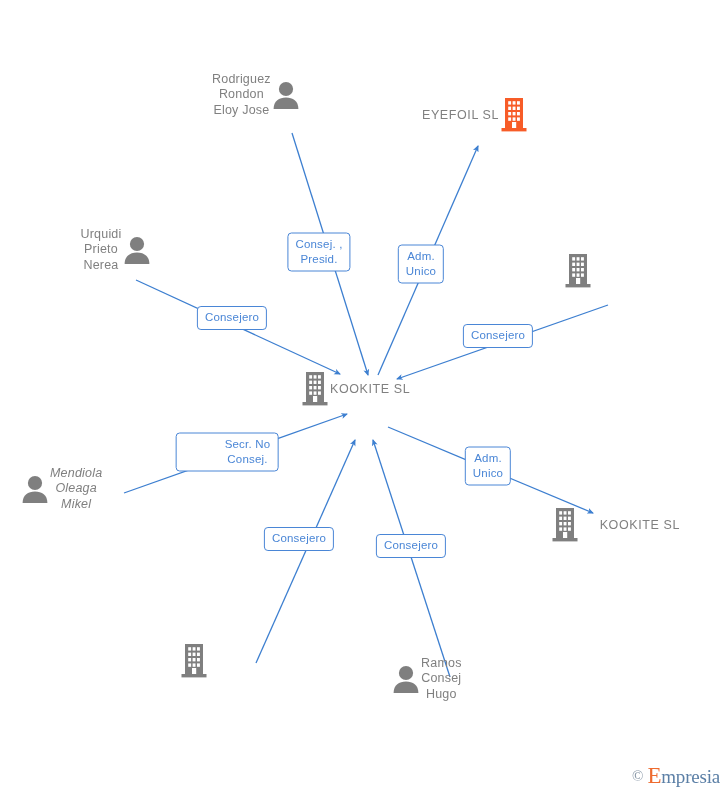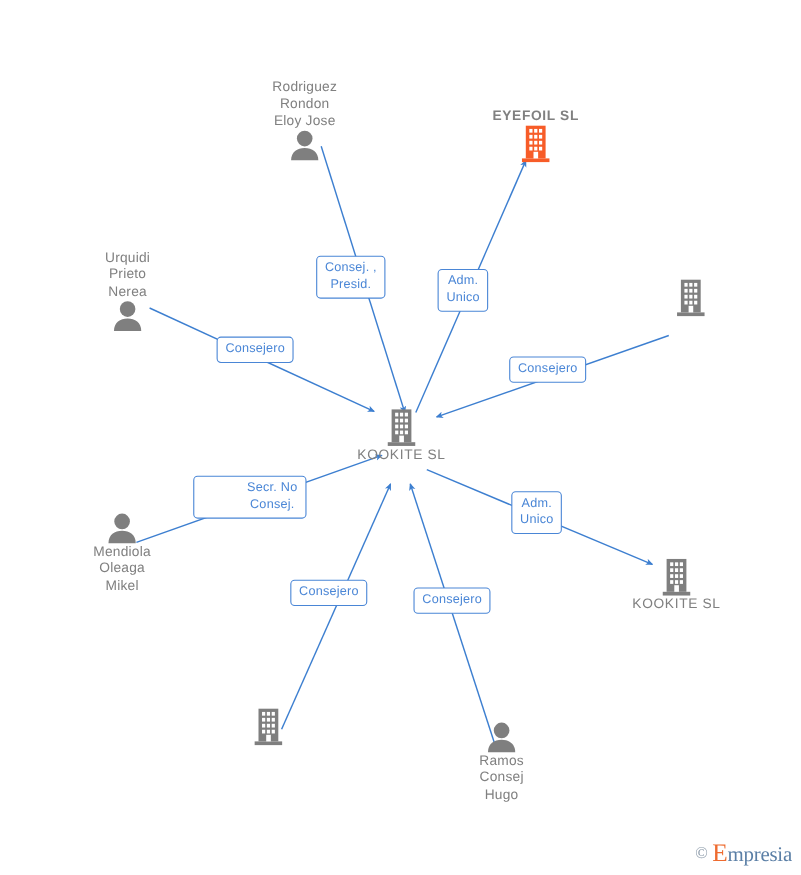--- a/index.html
+++ b/index.html
@@ -21,21 +21,21 @@
   #edges {
     position: absolute;
     left: 0;
     top: 0;
     width: 728px;
     height: 795px;
   }
   .node {
     position: absolute;
     display: flex;
-    flex-direction: column;
+    flex-direction: row;
     align-items: center;
     width: 130px;
     margin-left: -65px;
   }
   .node-label {
     font-size: 12.5px;
     line-height: 15.5px;
     color: #808080;
     text-align: center;
     white-space: pre-line;
@@ -114,21 +114,21 @@
         <div class="node-label">Rodriguez
 Rondon
 Eloy Jose</div>
         <div class="node-icon">
           <svg width="30" height="28" viewBox="0 0 30 28" xmlns="http://www.w3.org/2000/svg">
             <circle cx="15" cy="8" r="7.1" fill="#7f7f7f"></circle>
             <path d="M2.6 28 C2.6 20.2 8.2 16.6 15 16.6 C21.8 16.6 27.4 20.2 27.4 28 Z" fill="#7f7f7f"></path>
           </svg>
         </div>
       </div>
-      <div class="node" style="left: 487px; top: 98.25px; font-weight: bold;">
+      <div class="node" style="left: 487px; top: 98.25px;">
         <div class="node-label company">EYEFOIL  SL</div>
         <div class="node-icon">
           <svg width="30" height="34" viewBox="0 0 30 34" xmlns="http://www.w3.org/2000/svg">
             <rect x="6" y="0" width="18" height="30" fill="#f75c28"></rect>
             <rect x="2.5" y="30" width="25" height="3.4" fill="#f75c28"></rect>
             <rect x="9.2" y="3.2" width="2.9" height="3.4" fill="#ffffff"></rect>
             <rect x="13.6" y="3.2" width="2.9" height="3.4" fill="#ffffff"></rect>
             <rect x="18" y="3.2" width="2.9" height="3.4" fill="#ffffff"></rect>
             <rect x="9.2" y="8.6" width="2.9" height="3.4" fill="#ffffff"></rect>
             <rect x="13.6" y="8.6" width="2.9" height="3.4" fill="#ffffff"></rect>
@@ -190,21 +190,21 @@
             <rect x="13.6" y="14" width="2.9" height="3.4" fill="#ffffff"></rect>
             <rect x="18" y="14" width="2.9" height="3.4" fill="#ffffff"></rect>
             <rect x="9.2" y="19.4" width="2.9" height="3.4" fill="#ffffff"></rect>
             <rect x="13.6" y="19.4" width="2.9" height="3.4" fill="#ffffff"></rect>
             <rect x="18" y="19.4" width="2.9" height="3.4" fill="#ffffff"></rect>
             <rect x="13.0" y="24.0" width="4.2" height="6.0" fill="#ffffff"></rect>
           </svg>
         </div>
         <div class="node-label company">KOOKITE  SL</div>
       </div>
-      <div class="node" style="left: 111px; top: 465.75px;">
+      <div class="node" style="left: 85px; top: 465.75px; font-style: italic;">
         <div class="node-icon">
           <svg width="30" height="28" viewBox="0 0 30 28" xmlns="http://www.w3.org/2000/svg">
             <circle cx="15" cy="8" r="7.1" fill="#7f7f7f"></circle>
             <path d="M2.6 28 C2.6 20.2 8.2 16.6 15 16.6 C21.8 16.6 27.4 20.2 27.4 28 Z" fill="#7f7f7f"></path>
           </svg>
         </div>
         <div class="node-label">Mendiola
 Oleaga
 Mikel</div>
       </div>

